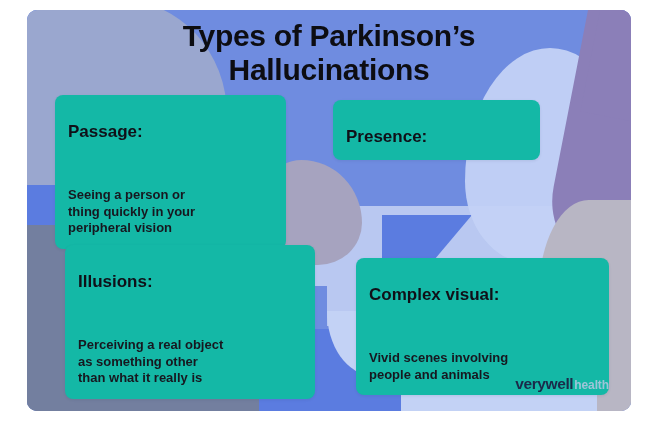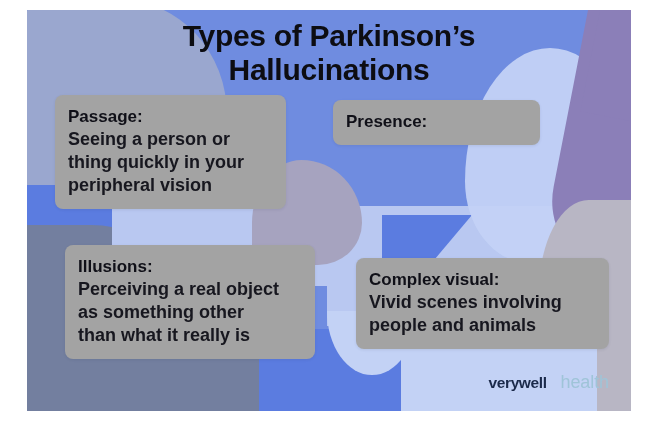--- a/index.html
+++ b/index.html
@@ -9,21 +9,21 @@
     width: 657px; height: 425px;
     background: #ffffff;
     font-family: "Liberation Sans", sans-serif;
     overflow: hidden;
   }
 
   #infographic {
     position: absolute;
     left: 27px; top: 10px;
     width: 604px; height: 401px;
-    border-radius: 1px;
+    border-radius: 10px;
     overflow: hidden;
     background: #6f8ce0;
   }
 
   
   .bg { position: absolute; inset: 0; }
 
   .bg-base {
     background: #6f8ce0;
   }
@@ -179,63 +179,64 @@
     font-weight: bold;
     line-height: 1.14;
     letter-spacing: -0.3px;
     z-index: 5;
     white-space: pre-line;
   }
 
   
   .card {
     position: absolute;
-    background: #a3a3a3;
+    background: #14b8a6;
     border-radius: 8px;
-    padding: 11px 13px 12px 13px;
+    padding: 26px 13px 12px 13px;
     z-index: 6;
     box-shadow: 0 1px 3px rgba(40,50,80,.10);
   }
   .card-title {
     font-size: 17px;
     font-weight: bold;
     color: #101018;
     line-height: 1.3;
   }
   .card-body {
-    font-size: 18px;
+    font-size: 13px;
     font-weight: 600;
     color: #17171f;
     line-height: 1.28;
     white-space: pre-line;
+    margin-top: 44px;
   }
 
   #card-passage        { left: 28px;  top: 85px;  width: 231px; }
   #card-presence       { left: 306px; top: 90px;  width: 207px; }
   #card-illusions      { left: 38px;  top: 235px; width: 250px; }
   #card-complexvisual  { left: 329px; top: 248px; width: 253px; }
 
   
   #logo {
     position: absolute;
     right: 22px; bottom: 18px;
     z-index: 7;
     display: flex;
     align-items: baseline;
-    gap: 14px;
+    gap: 1px;
   }
   #logo .mark-very {
     font-size: 15.5px;
     font-weight: bold;
     color: #1b2a4a;
     letter-spacing: -0.4px;
   }
   #logo .mark-health {
-    font-size: 18px;
-    font-weight: normal;
+    font-size: 12px;
+    font-weight: bold;
     color: #9fc4d8;
     letter-spacing: -0.1px;
     margin-top: 44px;
   }
 </style>
 </head>
 <body>
 
 <div id="infographic">
 

